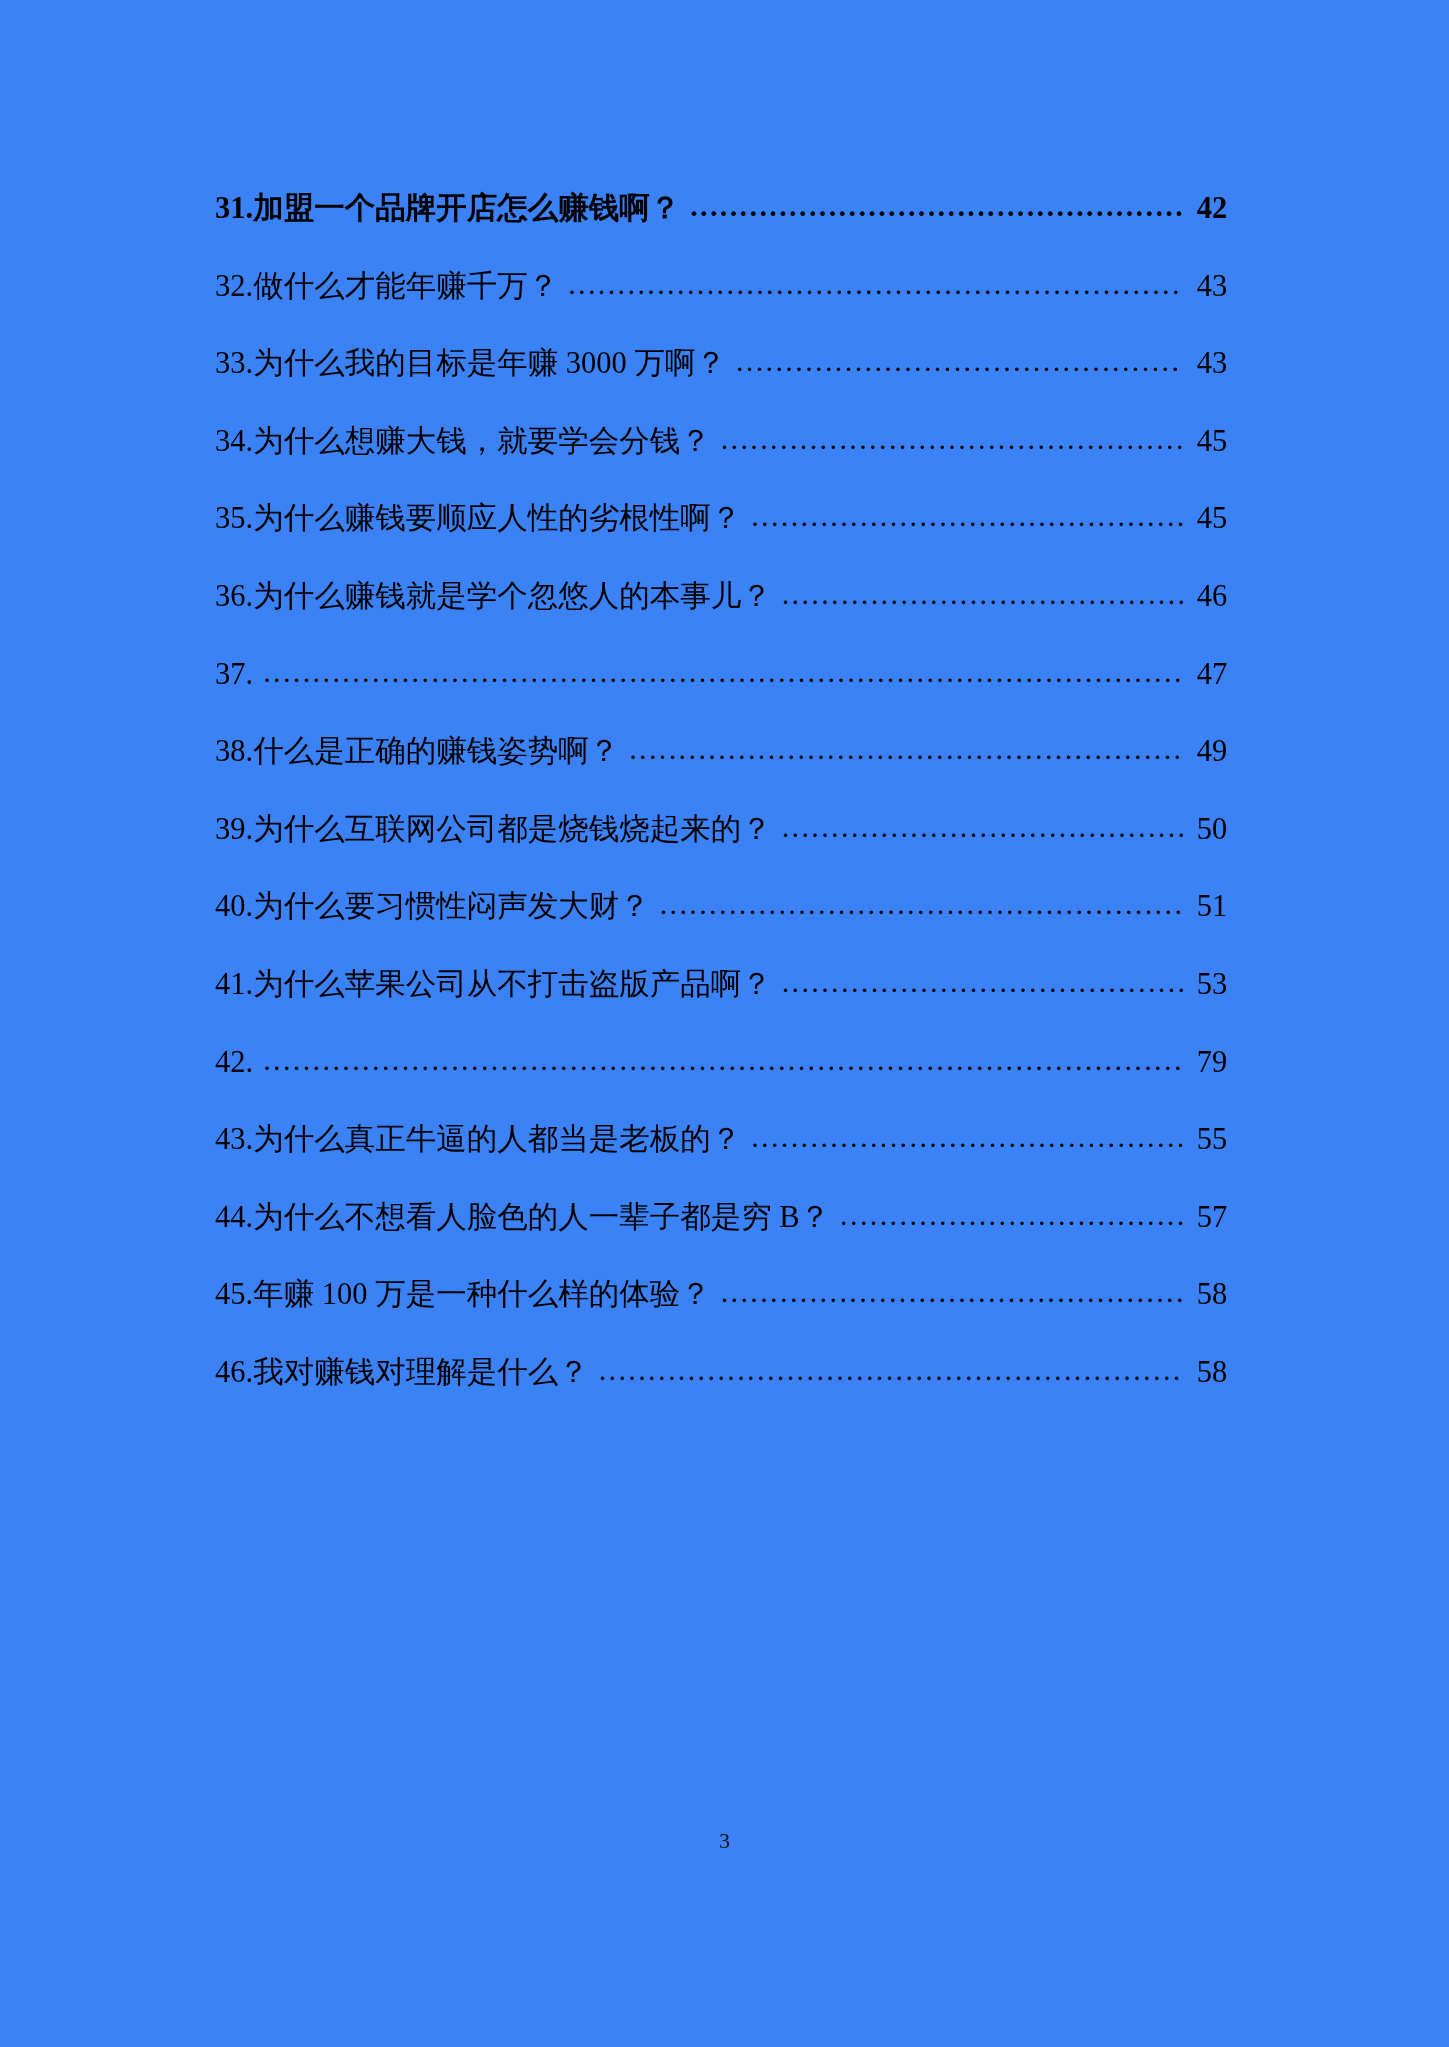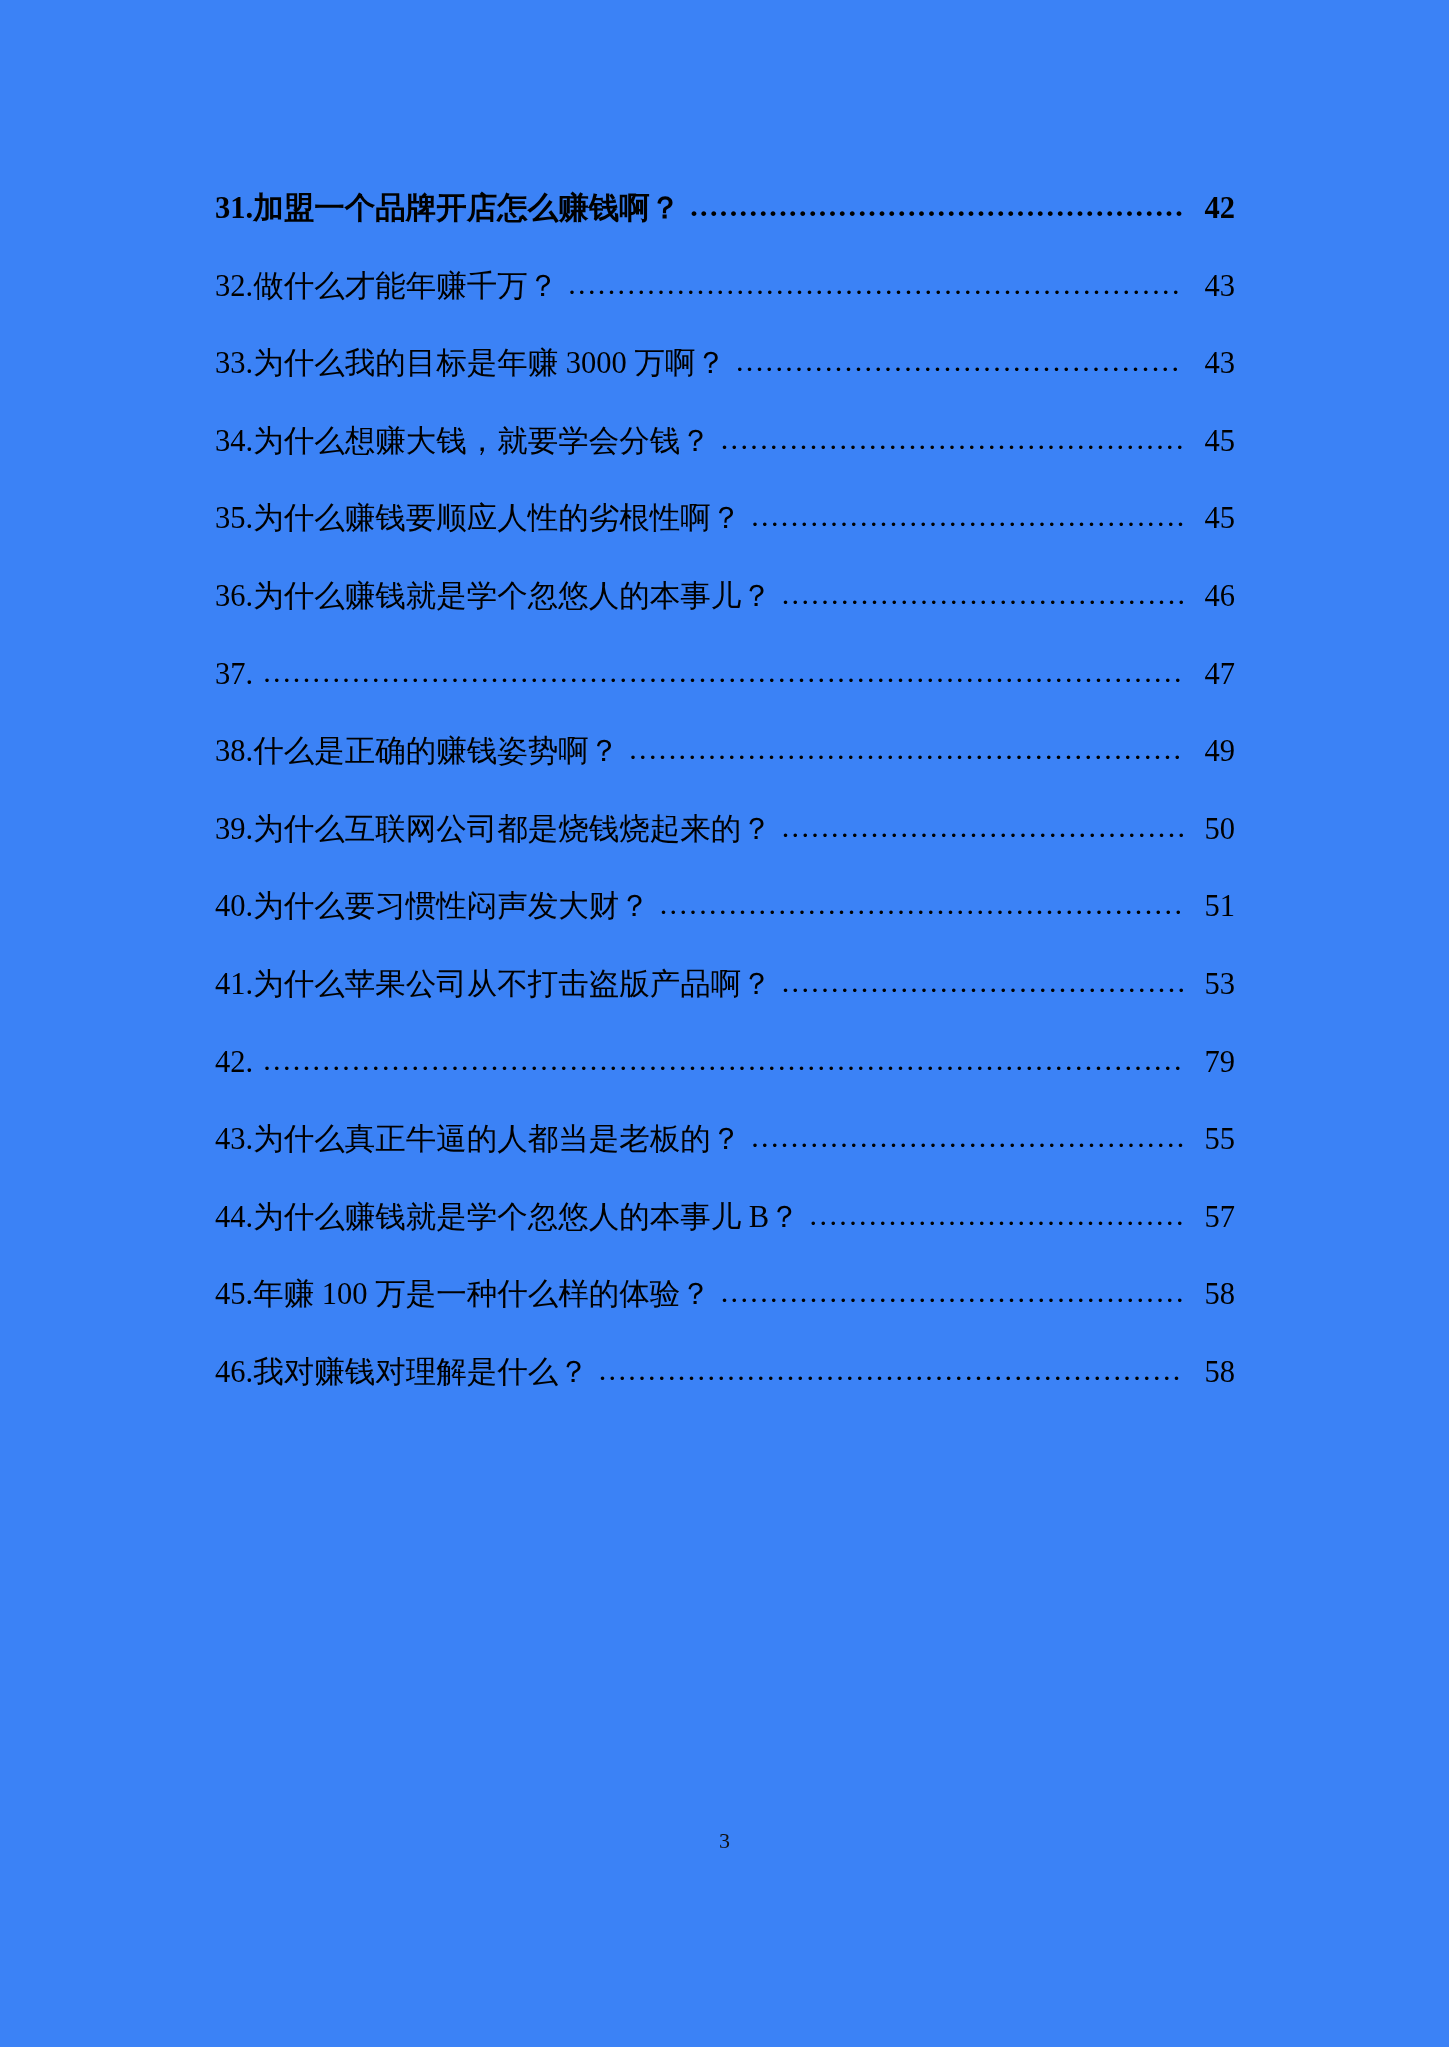--- a/index.html
+++ b/index.html
@@ -56,21 +56,21 @@
     color: #000;
     position: relative;
     top: -2px;
   }
   .toc-entry.bold .leader {
     font-weight: 700;
   }
   .toc-entry .pg {
     flex: 0 0 auto;
     min-width: 46px;
-    text-align: right;
+    text-align: center;
     font-weight: 400;
   }
   .toc-entry.bold .pg {
     font-weight: 700;
   }
   
   .chapter {
     font-size: 31px;
     font-weight: 700;
     letter-spacing: 0.5px;
@@ -164,21 +164,21 @@
         <span class="pg">79</span>
       </div>
       <div class="toc-entry">
         <span class="num">43.</span>
         <span class="title">为什么真正牛逼的人都当是老板的？</span>
         <span class="leader">........................................................................................................</span>
         <span class="pg">55</span>
       </div>
       <div class="toc-entry">
         <span class="num">44.</span>
-        <span class="title">为什么赚钱就是学个忽悠人的本事儿 B？</span>
+        <span class="title">为什么不想看人脸色的人一辈子都是穷 B？</span>
         <span class="leader">........................................................................................................</span>
         <span class="pg">57</span>
       </div>
       <div class="toc-entry">
         <span class="num">45.</span>
         <span class="title">年赚 100 万是一种什么样的体验？</span>
         <span class="leader">........................................................................................................</span>
         <span class="pg">58</span>
       </div>
       <div class="toc-entry">

